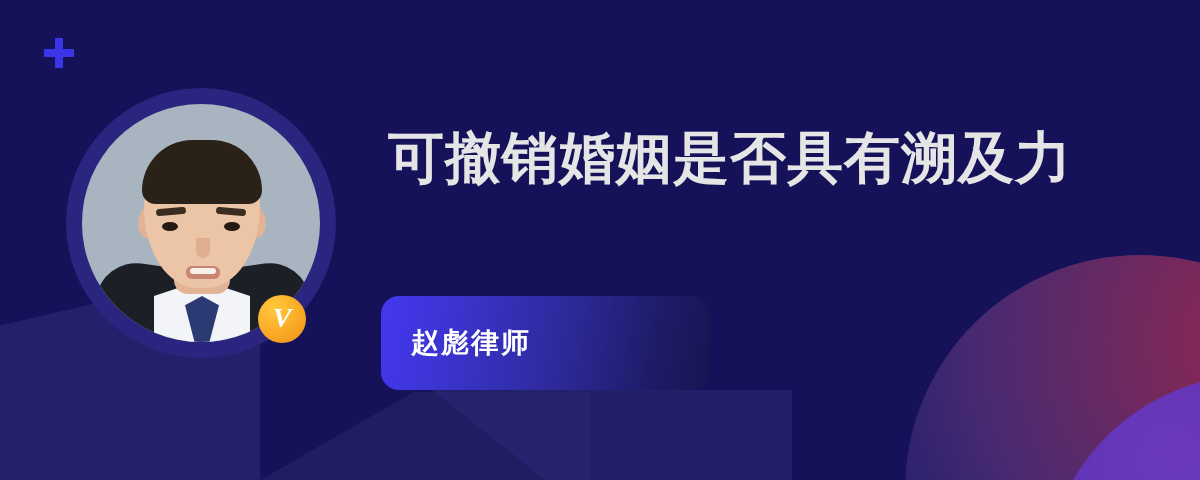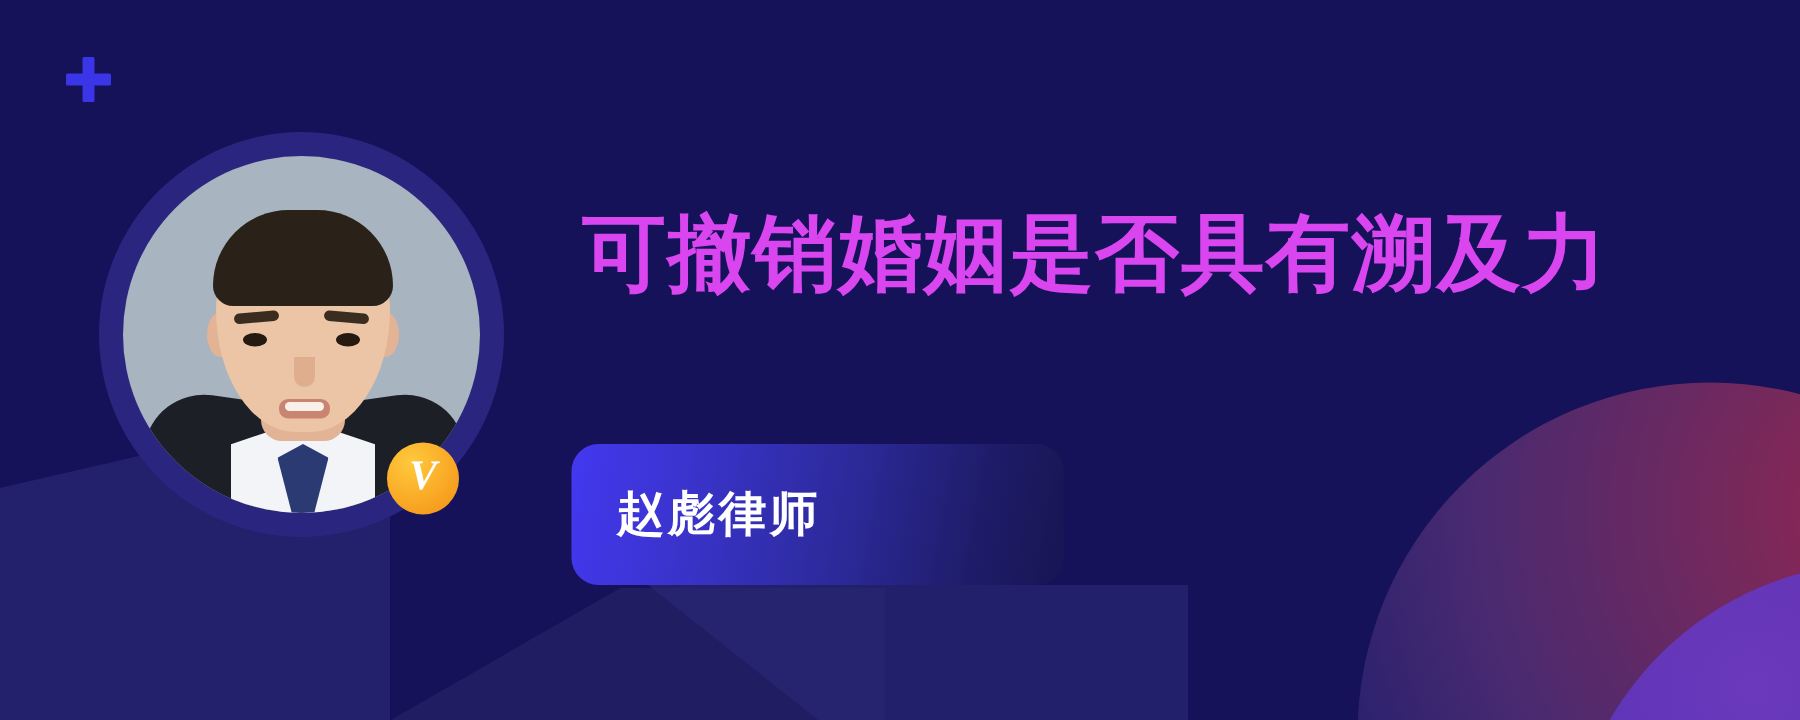--- a/index.html
+++ b/index.html
@@ -253,23 +253,23 @@
     font-style: italic;
     font-family: "Liberation Serif", serif;
     line-height: 1;
     margin-top: -2px;
   }
 
   
   .headline {
     position: absolute;
     left: 388px;
-    top: 130px;
+    top: 118px;
     width: 700px;
-    color: #d946ef;
+    color: #e5e5e5;
     font-size: 56px;
     font-weight: bold;
     line-height: 80px;
     letter-spacing: 1px;
     font-family: "DejaVu Sans", "Liberation Sans", sans-serif;
   }
 
   
   .name-pill {
     position: absolute;
@@ -277,21 +277,21 @@
     top: 296px;
     width: 328px;
     height: 94px;
     border-radius: 18px;
     background: linear-gradient(100deg, #4338f0 0%, #3b34cf 22%, #2c2a9a 55%, #1e1c68 82%, #181553 100%);
     display: flex;
     align-items: center;
   }
   .name-pill-label {
     color: #ffffff;
-    font-size: 32px;
+    font-size: 28px;
     font-weight: bold;
     letter-spacing: 2px;
     margin-left: 30px;
     font-family: "DejaVu Sans", "Liberation Sans", sans-serif;
   }
 </style>
 </head>
 <body>
 
 <div id="stage">

